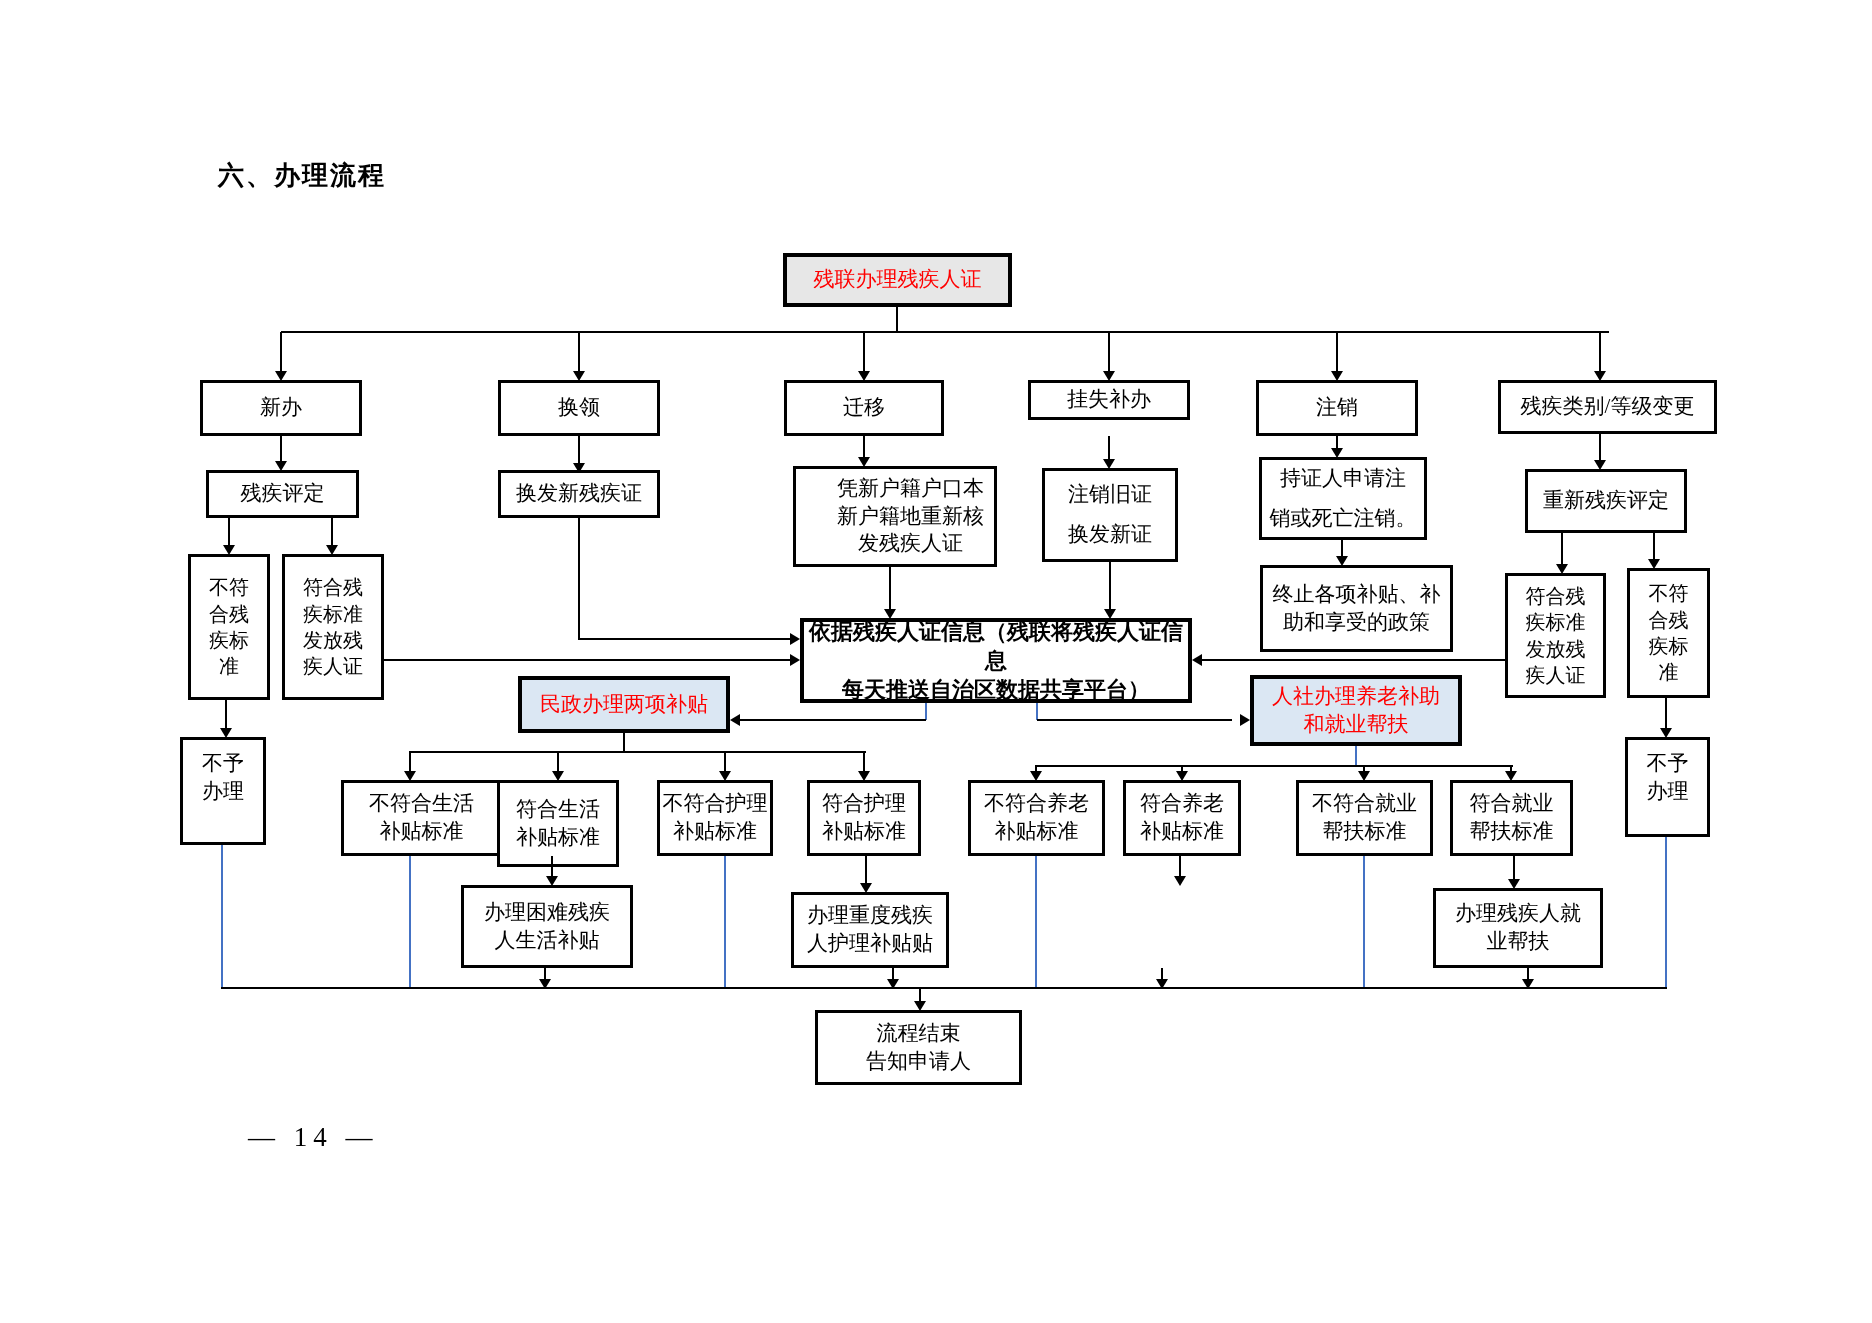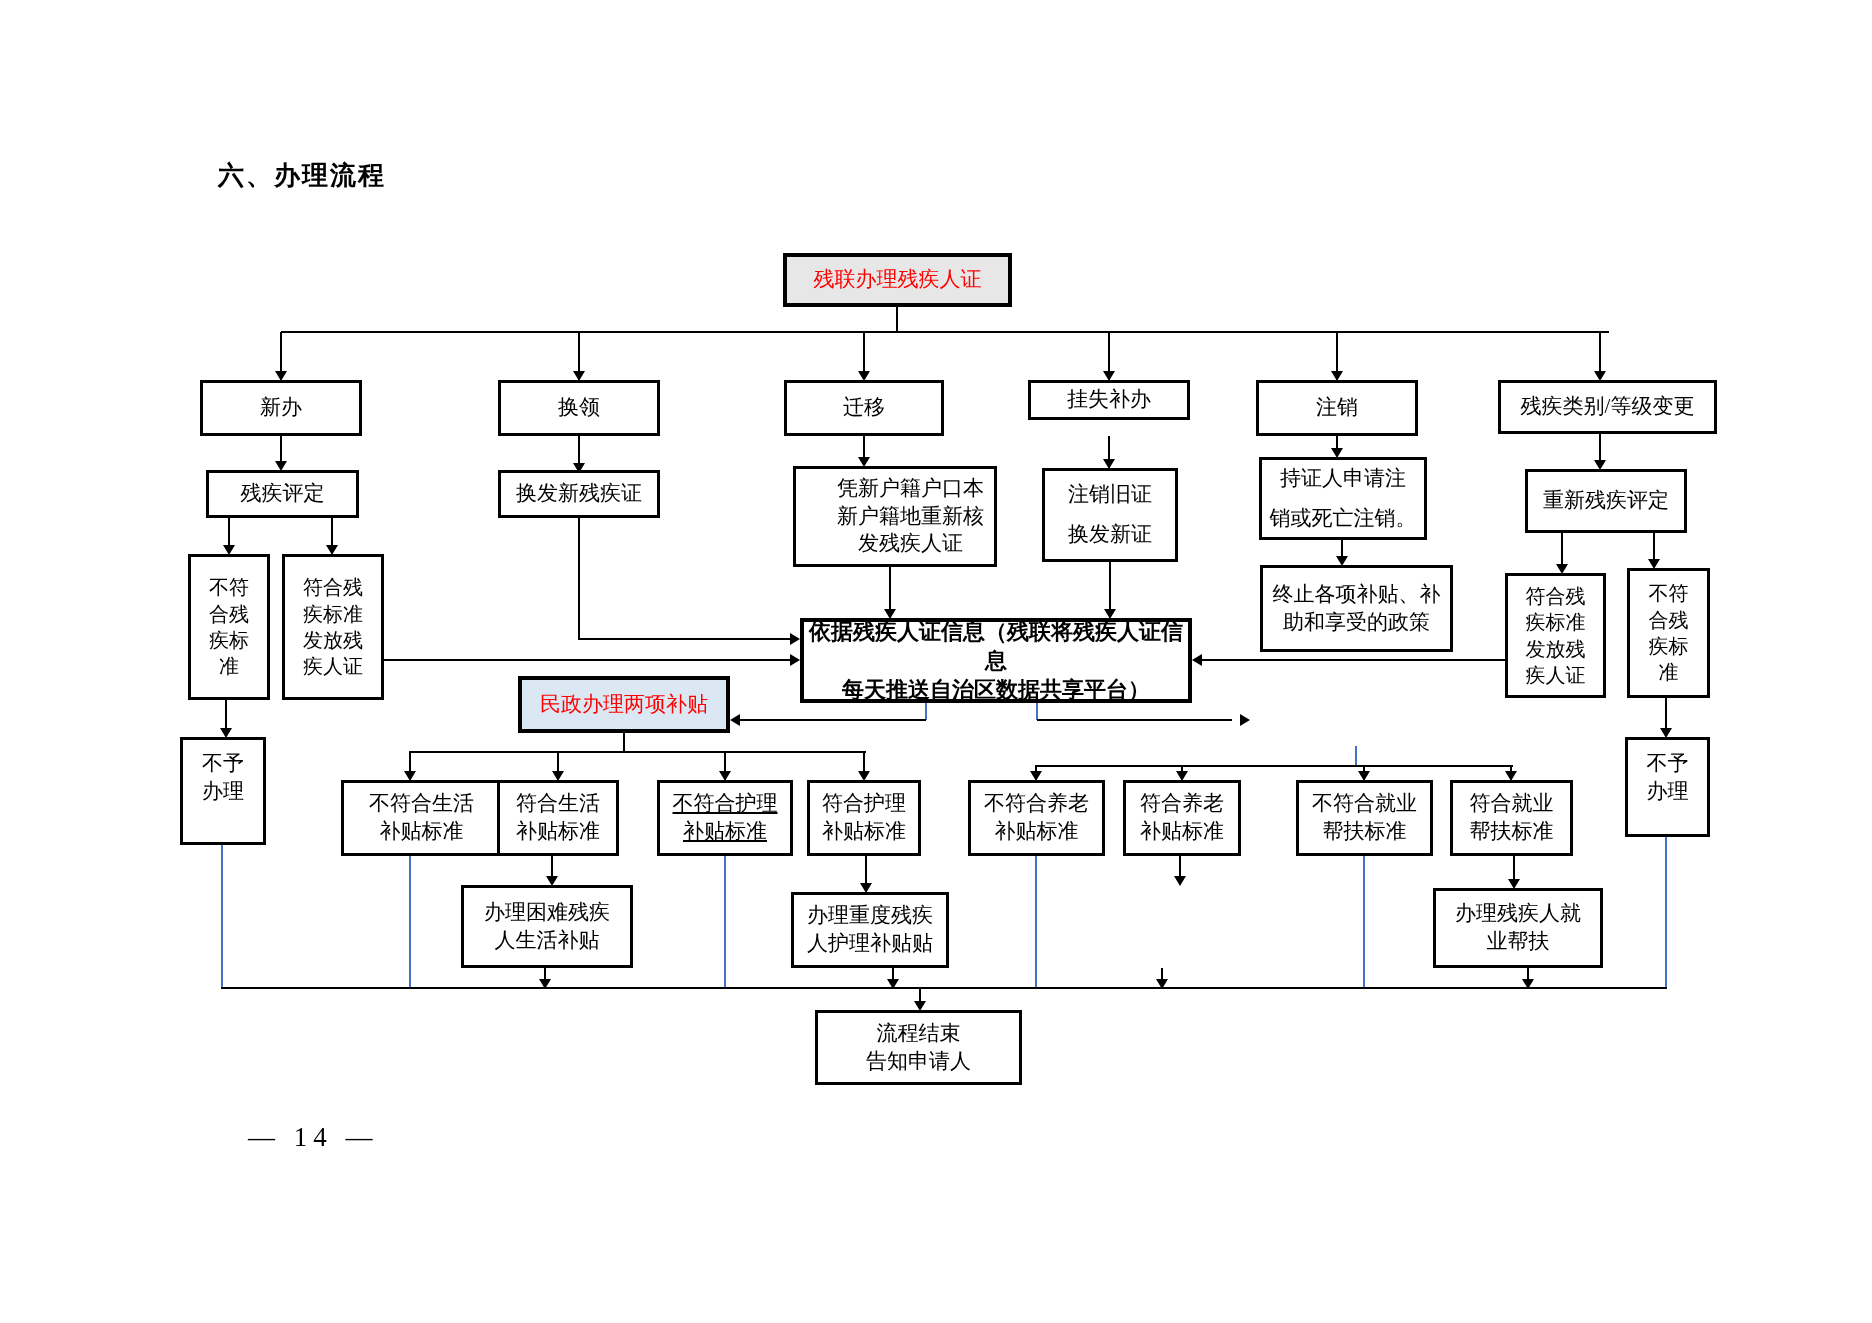--- a/index.html
+++ b/index.html
@@ -71,26 +71,28 @@
 合残
 疾标
 准</div>
   <div class="box topalign" style="left:1625px;top:737px;width:85px;height:100px;">不予
 办理</div>
 
   <div class="box b4 bold" style="left:800px;top:618px;width:392px;height:85px;font-size:22px;">依据残疾人证信息（残联将残疾人证信息
 每天推送自治区数据共享平台）</div>
 
   <div class="box b4 red bluebg" style="left:518px;top:676px;width:212px;height:57px;">民政办理两项补贴</div>
+  <div class="box b4 red bluebg" style="left:1250px;top:675px;width:212px;height:71px;">人社办理养老补助
+和就业帮扶</div>
 
   <div class="box" style="left:341px;top:780px;width:161px;height:76px;">不符合生活
 补贴标准</div>
-  <div class="box" style="left:497px;top:780px;width:122px;height:76px;">符合生活
-补贴标准</div>
-  <div class="box" style="left:657px;top:780px;width:136px;height:76px;text-decoration:underline;">不符合护理
+  <div class="box" style="left:497px;top:780px;width:122px;height:87px;">符合生活
+补贴标准</div>
+  <div class="box" style="left:657px;top:780px;width:116px;height:76px;">不符合护理
 补贴标准</div>
   <div class="box" style="left:807px;top:780px;width:114px;height:76px;">符合护理
 补贴标准</div>
   <div class="box" style="left:968px;top:780px;width:137px;height:76px;">不符合养老
 补贴标准</div>
   <div class="box" style="left:1123px;top:780px;width:118px;height:76px;">符合养老
 补贴标准</div>
   <div class="box" style="left:1296px;top:780px;width:137px;height:76px;">不符合就业
 帮扶标准</div>
   <div class="box" style="left:1450px;top:780px;width:123px;height:76px;">符合就业

